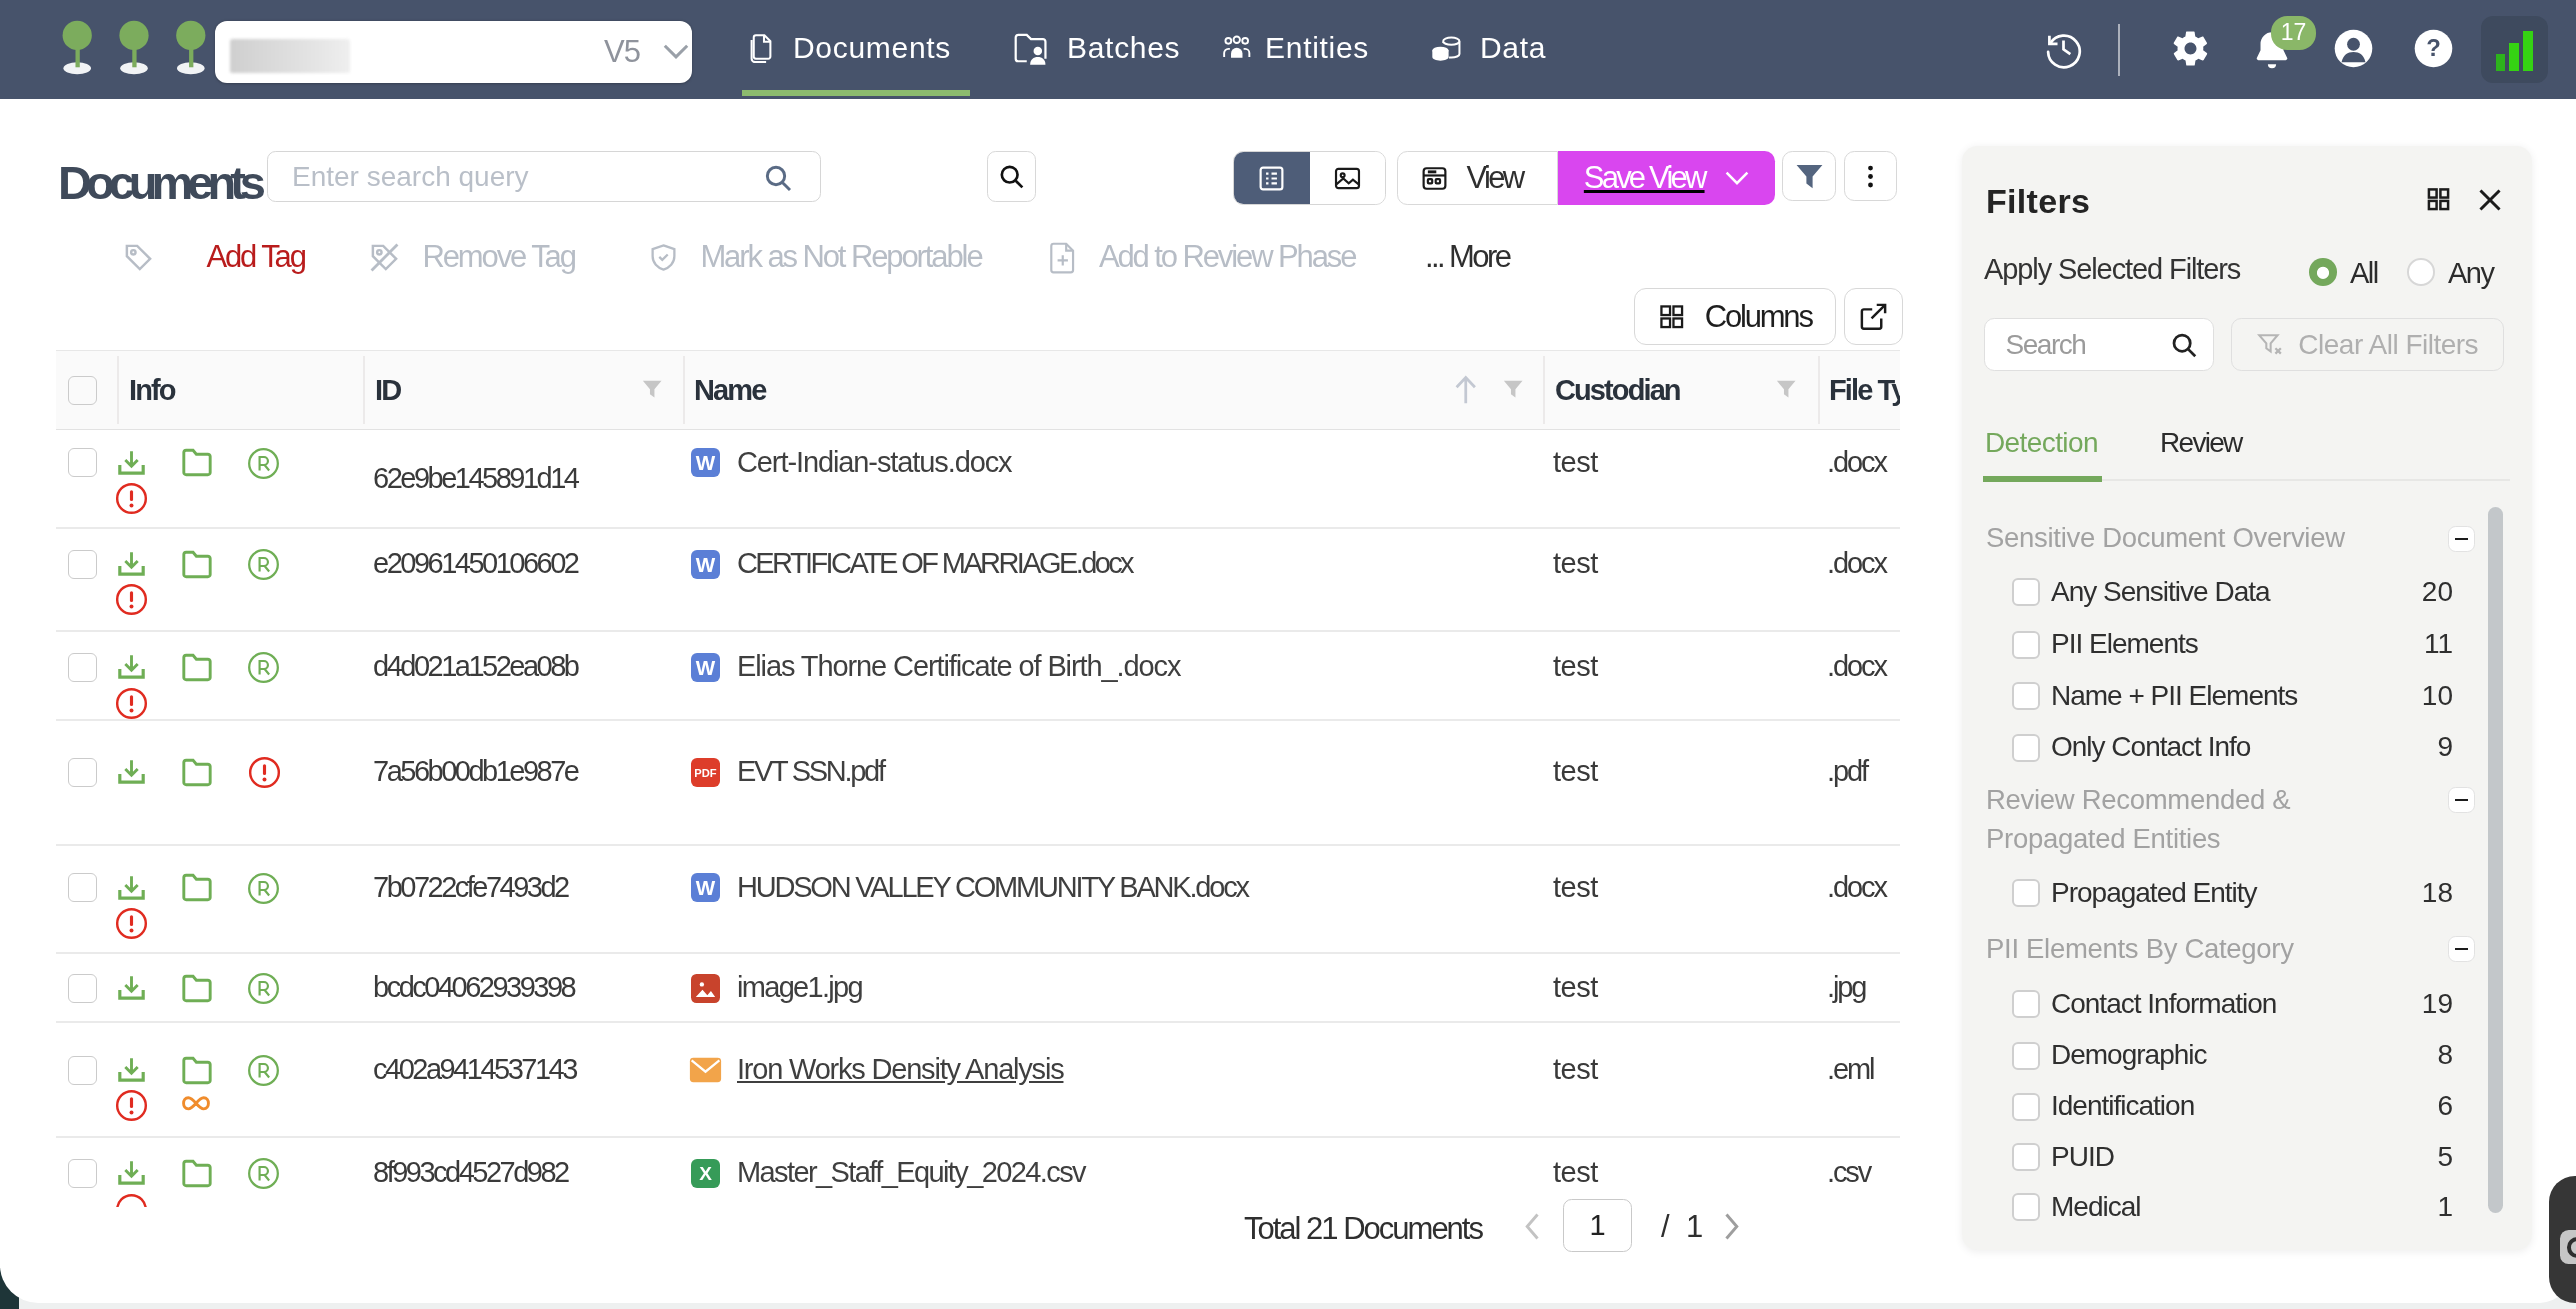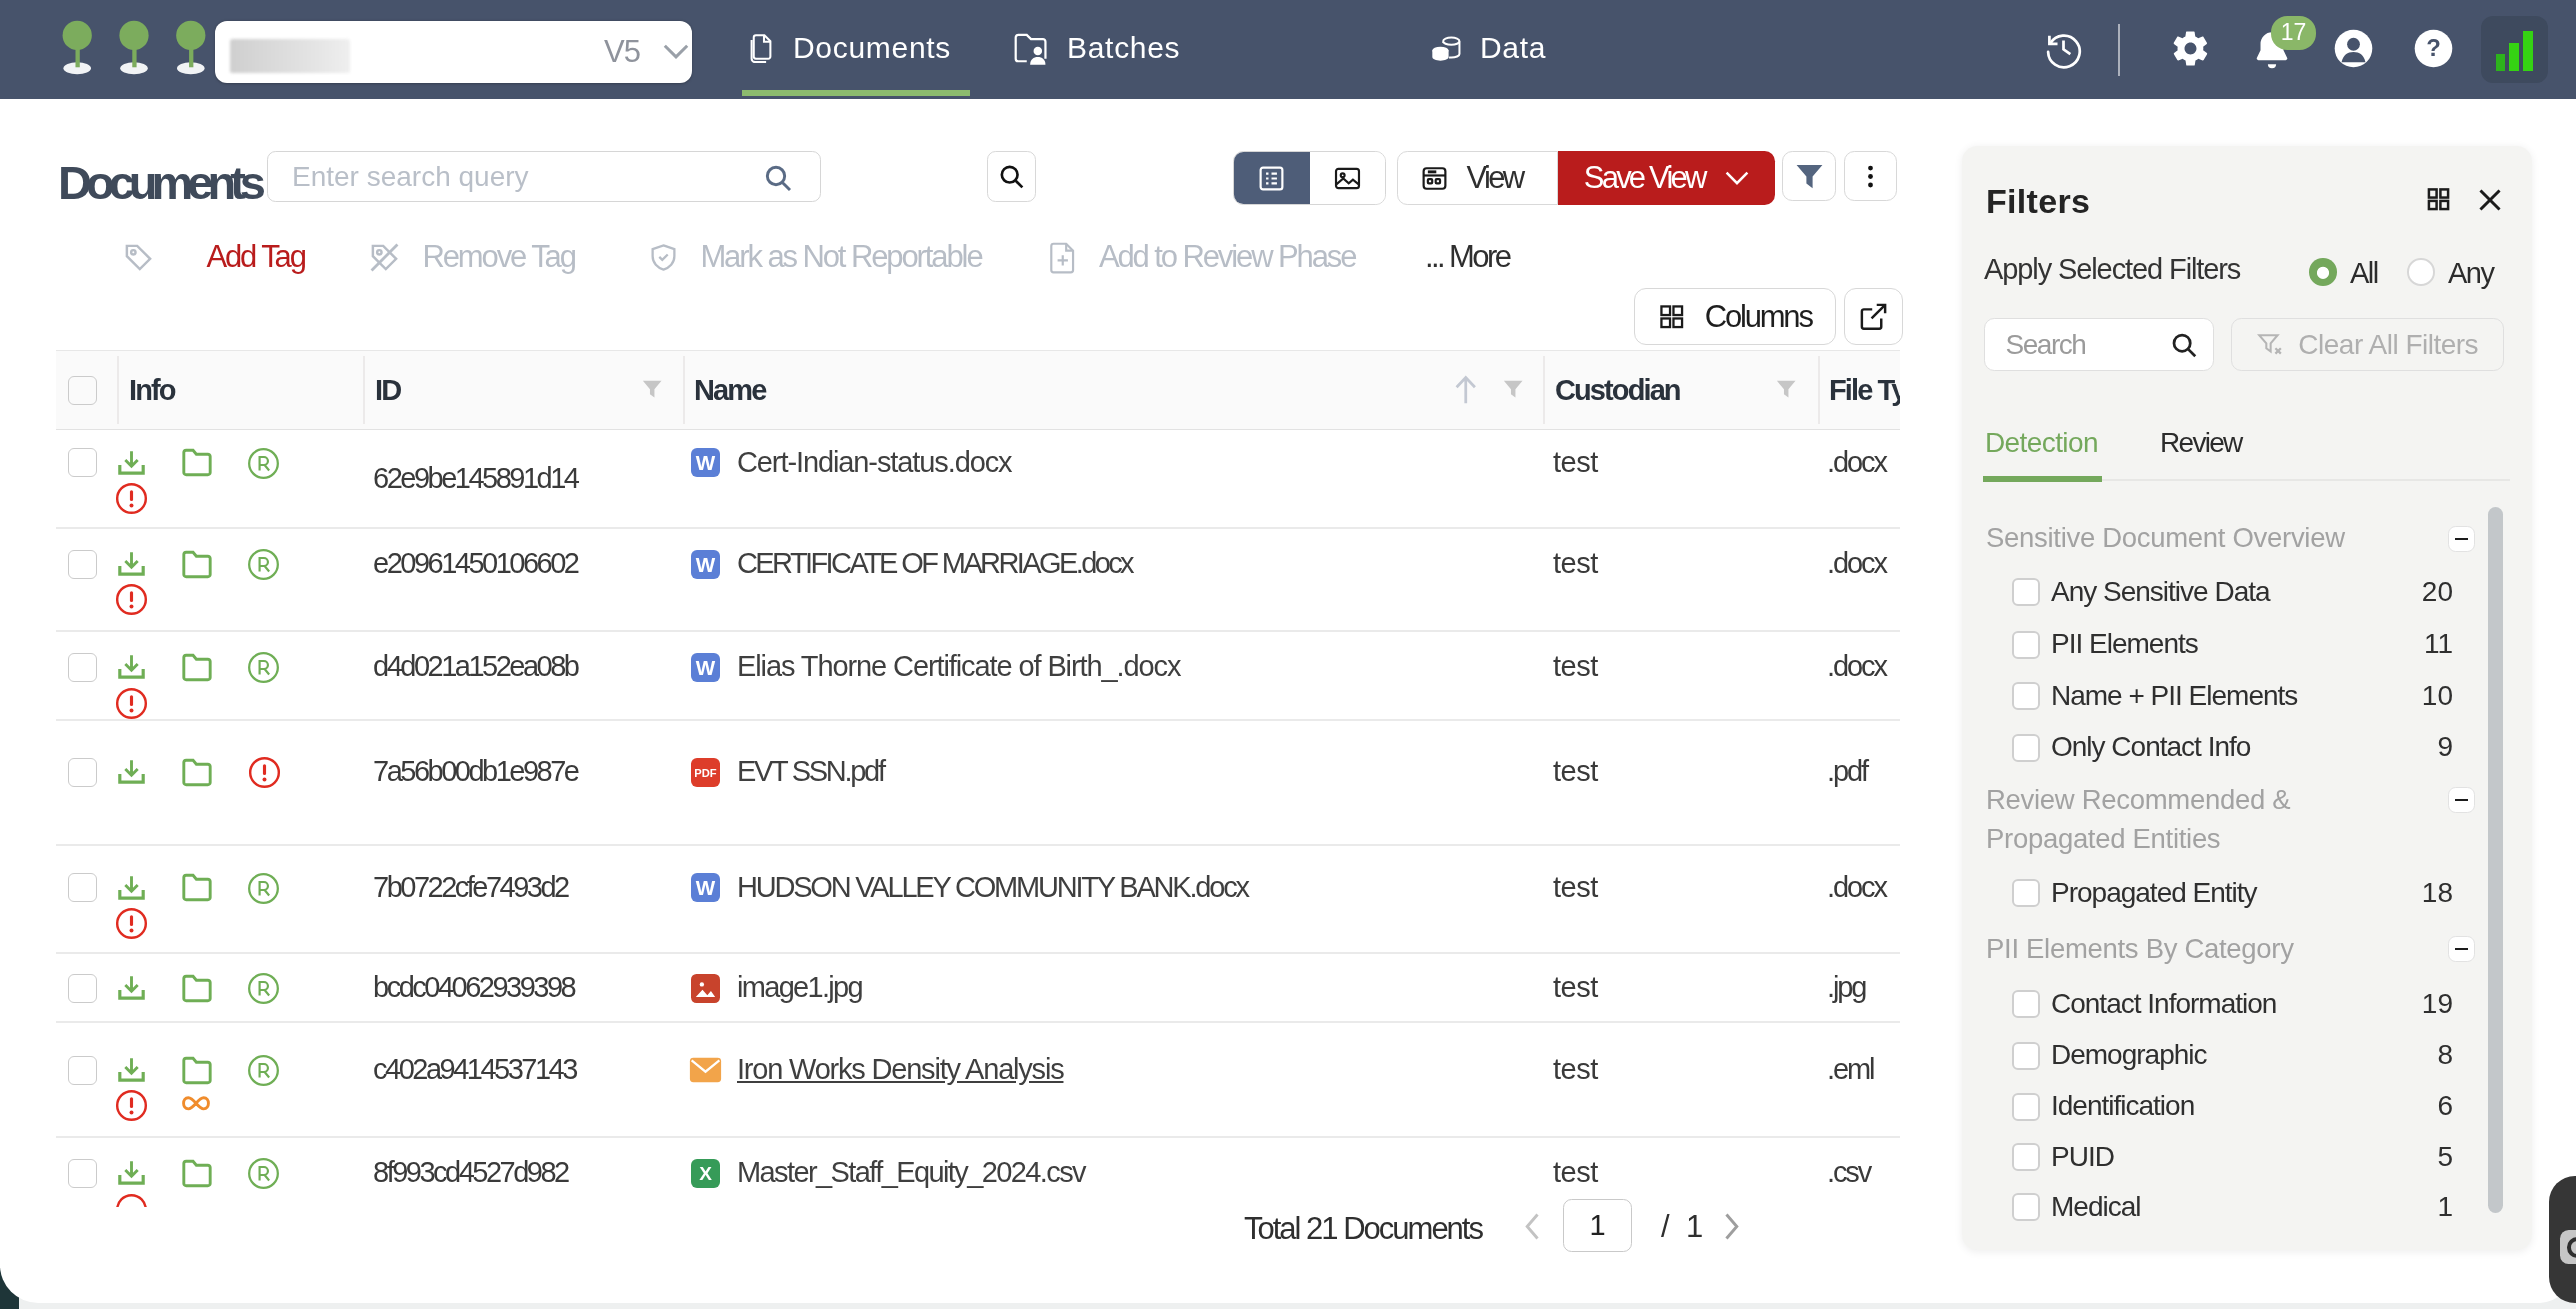--- a/index.html
+++ b/index.html
@@ -67,20 +67,31 @@
   </div>
   <div class="abs" style="left:742px;top:90px;width:228px;height:6px;background:#8cbb6e;"></div>
   <div class="navitem" style="left:1014px;">
     <svg width="34" height="33" viewBox="0 0 40 38" fill="none" stroke="#fff" stroke-width="2.6">
       <path d="M37 31 v-20 a3 3 0 0 0 -3 -3 h-14 l-5 -5 h-10 a3 3 0 0 0 -3 3 v25 a3 3 0 0 0 3 3 h10"></path>
       <circle cx="28" cy="22" r="5" fill="#fff" stroke="none"></circle>
       <path d="M19 38 c0 -6 4 -9 9 -9 c5 0 9 3 9 9 z" fill="#fff" stroke="none"></path>
     </svg>
     <span>Batches</span>
   </div>
+  <div class="navitem" style="left:1223px;">
+    <svg width="27.5" height="29" viewBox="0 0 36 36" fill="none" stroke="#fff" stroke-width="2.5" style="margin-right:14.6px;">
+      <circle cx="7" cy="8" r="3.8"></circle>
+      <circle cx="18" cy="6.5" r="4.2"></circle>
+      <circle cx="29" cy="8" r="3.8"></circle>
+      <path d="M1.5 29 v-5 a5.5 5.5 0 0 1 5.5 -5.5 h2"></path>
+      <path d="M34.5 29 v-5 a5.5 5.5 0 0 0 -5.5 -5.5 h-2"></path>
+      <path d="M10.5 30 v-5.5 a7.5 7.5 0 0 1 15 0 V30 z" fill="#fff" stroke="none"></path>
+    </svg>
+    <span>Entities</span>
+  </div>
   <div class="navitem" style="left:1430px;">
     <svg width="31" height="33" viewBox="0 0 40 40" fill="none" stroke="#fff" stroke-width="2.6">
       <path d="M17 10.5 c0 -2.6 4.6 -4.7 10.5 -4.7 c5.8 0 10.5 2.1 10.5 4.7 c0 2.6 -4.7 4.7 -10.5 4.7 c-5.9 0 -10.5 -2.1 -10.5 -4.7 z"></path>
       <path d="M17 13 v-1 m21 -1 v16 c0 2.6 -4.7 4.7 -10.5 4.7 c-1 0 -2 -.06 -2.9 -.18"></path>
       <g fill="#fff" stroke="none">
         <path d="M3 22.5 h21 v8.5 c0 2.6 -4.7 4.7 -10.5 4.7 c-5.9 0 -10.5 -2.1 -10.5 -4.7 z"></path>
         <ellipse cx="13.5" cy="22.5" rx="10.5" ry="4.7"></ellipse>
       </g>
     </svg>
     <span>Data</span>
@@ -152,21 +163,21 @@
   <div class="abs" style="left:1397px;top:151px;width:161px;height:54px;border:1.7px solid #d9d9d9;border-radius:10.3px 0 0 10.3px;background:#fff;display:flex;align-items:center;">
     <svg style="margin-left:22.4px;" width="29" height="29" viewBox="0 0 24 24" fill="none" stroke="#1a1a1a" stroke-width="1.8">
         <rect x="3" y="3.5" width="18" height="17" rx="2.5"></rect>
         <path d="M3 9.5 h18"></path>
         <rect x="6.5" y="12.5" width="3.6" height="3.6" rx="0.8"></rect>
         <rect x="13" y="12.5" width="3.6" height="3.6" rx="0.8"></rect>
         <path d="M6.5 6.5 h7" stroke-width="2.4"></path>
       </svg>
     <span style="margin-left:17px;font-size:31px;color:#2f2f2f;letter-spacing:-2.6px;">View</span>
   </div>
-  <div class="abs" style="left:1558px;top:151px;width:217px;height:54px;background:#b91c1c;border-radius:0 10.3px 10.3px 0;display:flex;align-items:center;justify-content:center;">
+  <div class="abs" style="left:1558px;top:151px;width:217px;height:54px;background:#d946ef;border-radius:0 10.3px 10.3px 0;display:flex;align-items:center;justify-content:center;text-decoration:underline;">
     <span style="font-size:31px;color:#fff;letter-spacing:-2.8px;">Save View</span>
     <svg style="margin-left:20.6px;" width="24" height="14.6" viewBox="0 0 30 18">
         <path d="M2 2 L15 15 L28 2" fill="none" stroke="#fff" stroke-width="3.2"></path>
       </svg>
   </div>
   <div class="btn" style="left:1782px;top:151px;width:54px;height:50px;">
     <svg width="31" height="31" viewBox="0 0 24 24" fill="#54657f">
         <path d="M2 3 h20 l-7.6 9 v9 l-4.8 -3.5 v-5.5 z"></path>
       </svg>
   </div>

